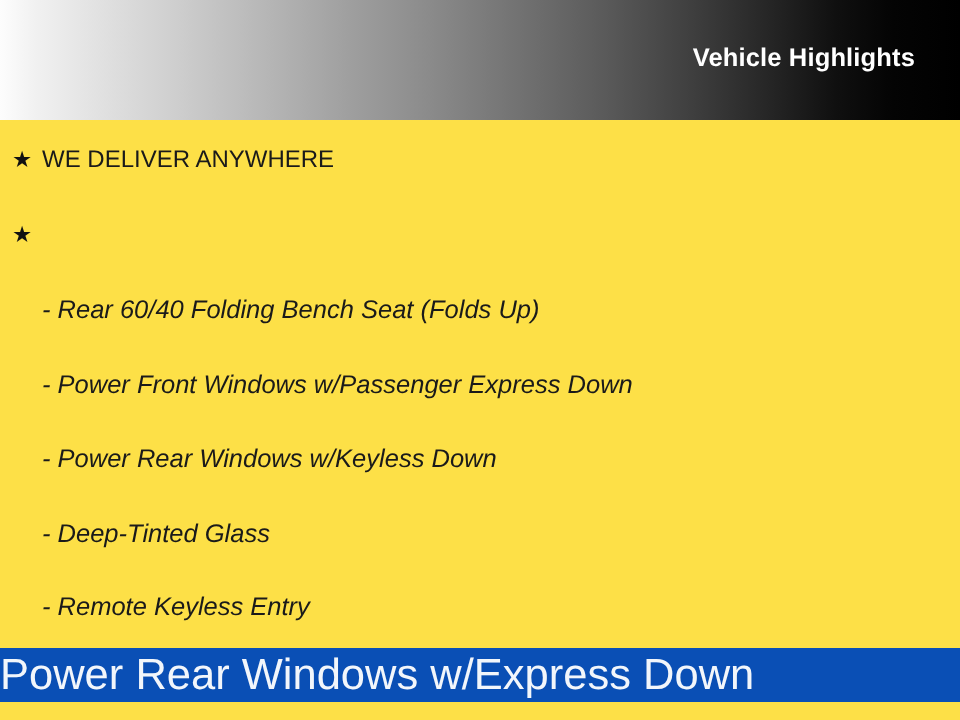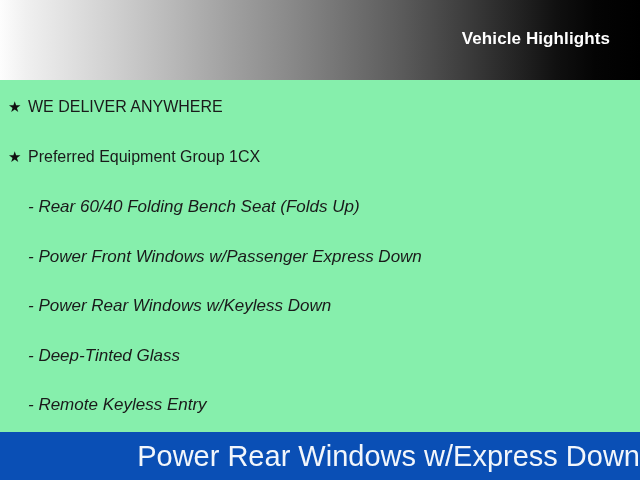--- a/index.html
+++ b/index.html
@@ -11,21 +11,21 @@
     height: 480px;
     overflow: hidden;
     background: #f1f1f1;
     font-family: "Liberation Sans", sans-serif;
     -webkit-font-smoothing: antialiased;
   }
   #slide {
     position: relative;
     width: 640px;
     height: 480px;
-    background: #86efac;
+    background: #fde047;
     box-sizing: border-box;
   }
 
   
   #header {
     position: absolute;
     left: 0;
     top: 0;
     width: 640px;
     height: 80px;
@@ -98,25 +98,25 @@
     font-size: 17px;
     font-style: italic;
   }
 
   
   #footer {
     position: absolute;
     left: 0;
     top: 432px;
     width: 640px;
-    height: 48px;
+    height: 36px;
     background: #0a4fb5;
     display: flex;
     align-items: center;
-    justify-content: flex-end;
+    justify-content: flex-start;
   }
   #footer-caption {
     font-size: 29px;
     color: #f2f6fb;
     line-height: 34px;
     white-space: nowrap;
     text-align: center;
   }
 </style>
 </head>
@@ -130,21 +130,20 @@
 
   <div id="highlights">
 
     <div class="row level-0" style="top:14px;">
       <span class="star">★</span>
       <span class="row-label">WE DELIVER ANYWHERE</span>
     </div>
 
     <div class="row level-0" style="top:64px;">
       <span class="star">★</span>
-      <span class="row-label">Preferred Equipment Group 1CX</span>
     </div>
 
     <div class="row level-1" style="top:114px;">
       <span class="row-label">- Rear 60/40 Folding Bench Seat (Folds Up)</span>
     </div>
 
     <div class="row level-1" style="top:164px;">
       <span class="row-label">- Power Front Windows w/Passenger Express Down</span>
     </div>
 

